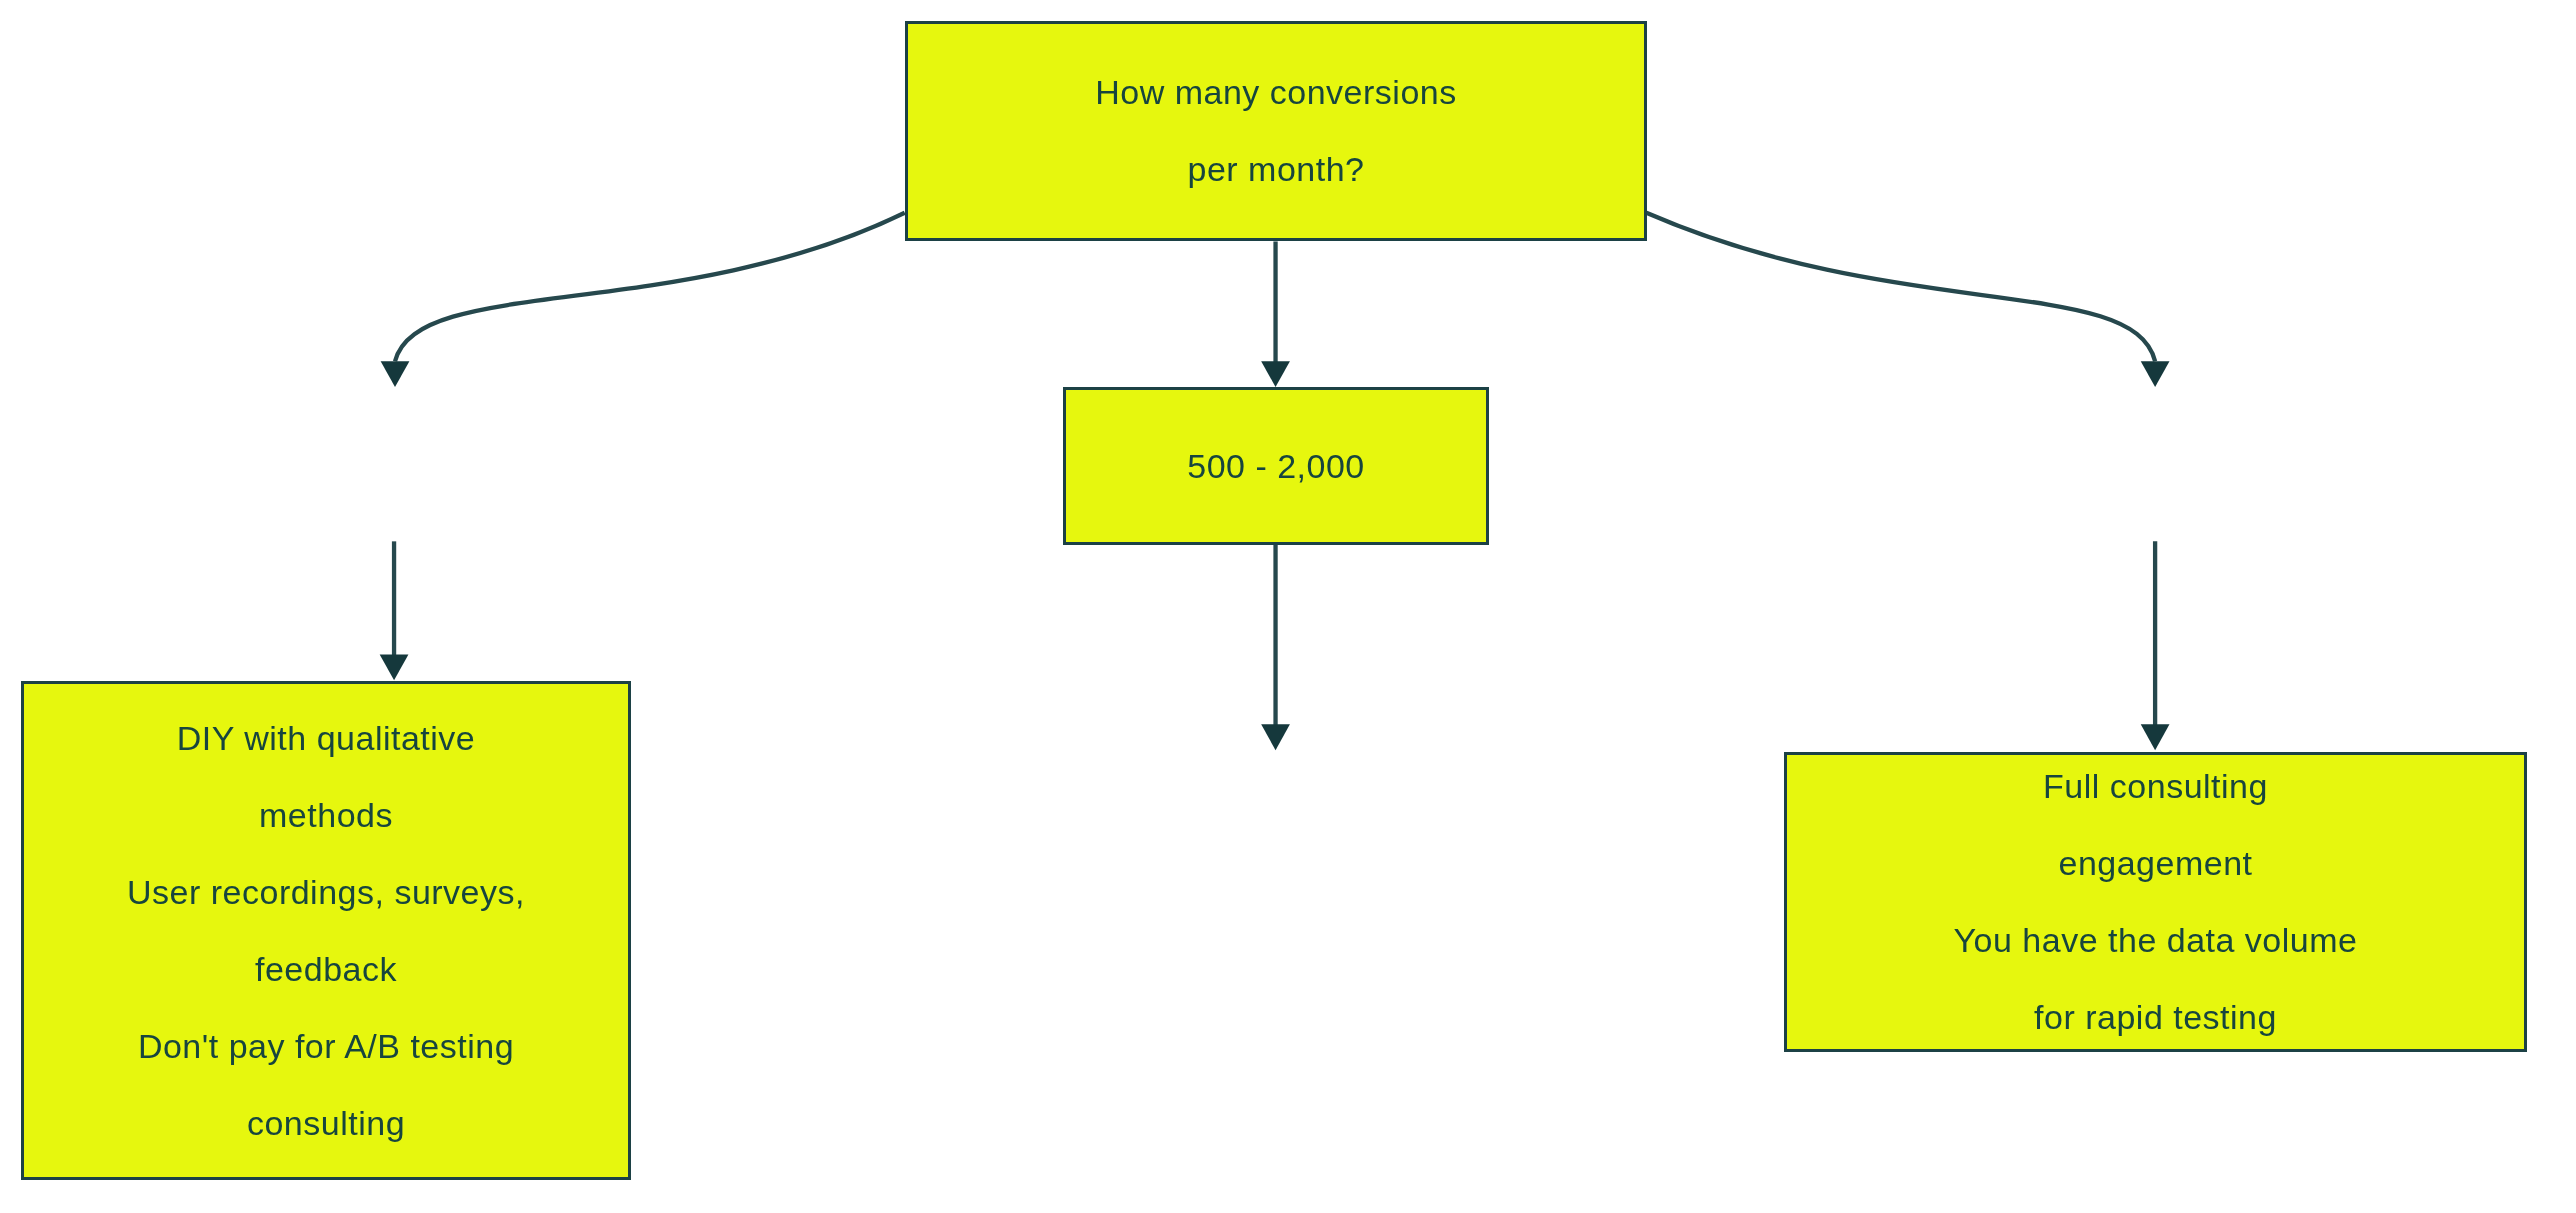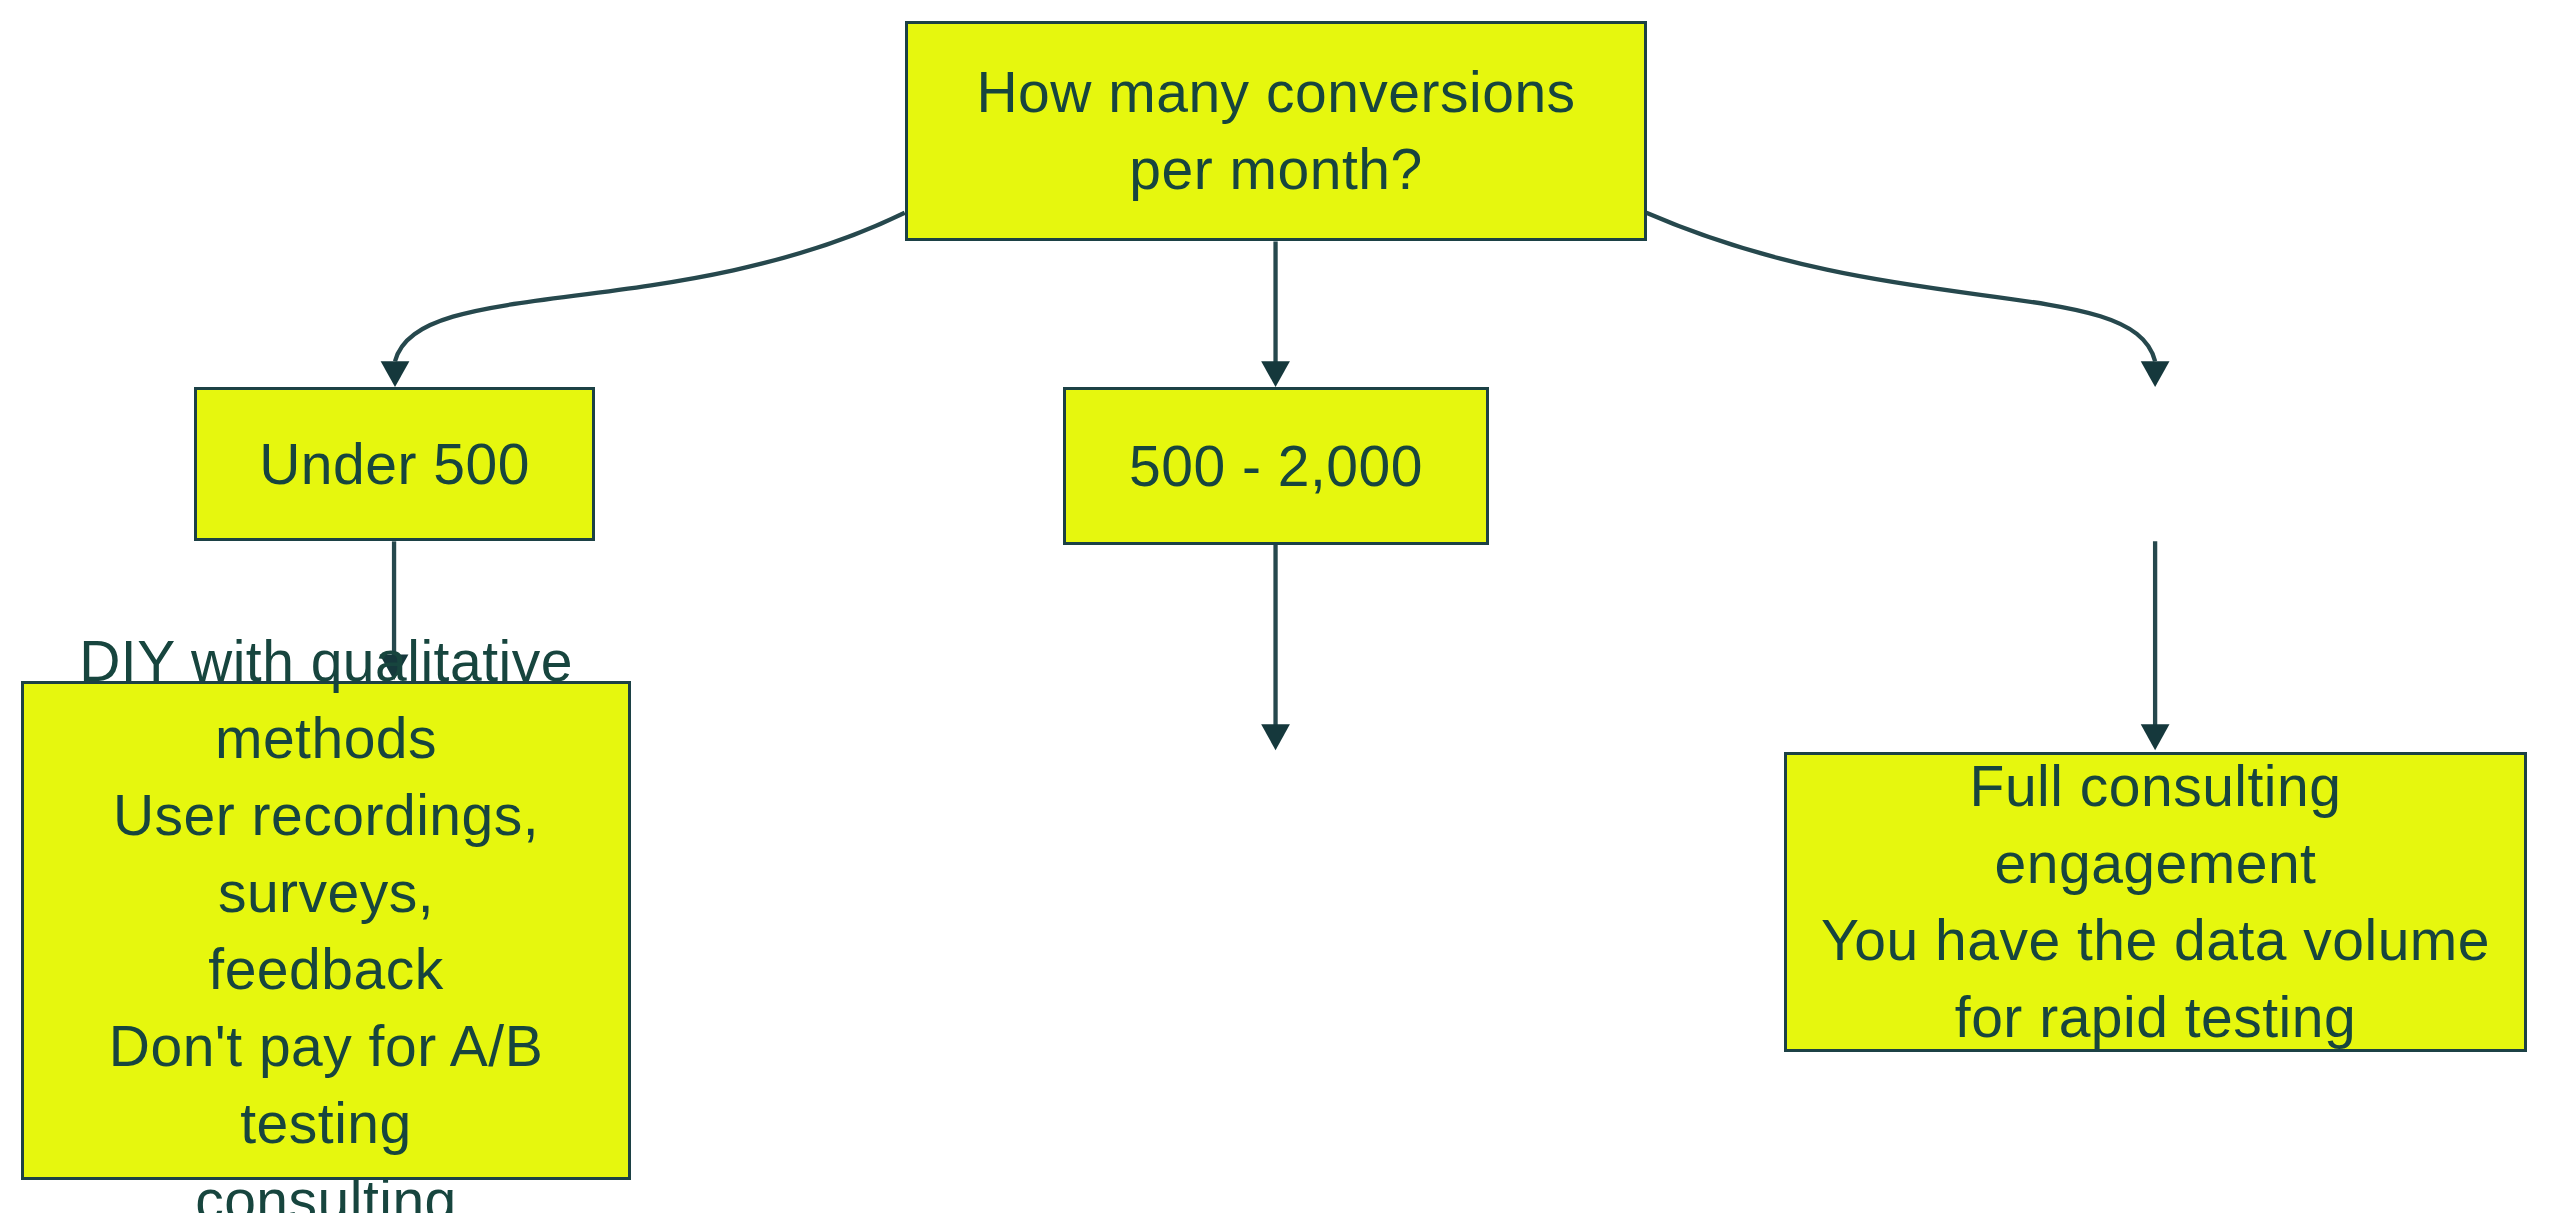--- a/index.html
+++ b/index.html
@@ -38,21 +38,21 @@
     background: var(--node-fill, #e6f70e);
     border: 3.8px solid var(--node-border, #1c4145);
     display: flex;
     align-items: center;
     justify-content: center;
     text-align: center;
   }
   .node-text {
     white-space: pre-line;
     color: var(--text-color, #17453e);
-    font-size: 57px;
+    font-size: 34px;
     line-height: 77px;
     letter-spacing: 0.5px;
   }
 </style>
 </head>
 <body>
 
 <div class="canvas">
 
   <svg class="edges-layer" viewBox="0 0 2688 1266" xmlns="http://www.w3.org/2000/svg">
@@ -74,23 +74,20 @@
 
     <path class="connector-path" d="M 2249 565 L 2249 757"></path>
     <polygon class="arrowhead" points="2234,756 2264,756 2249,783"></polygon>
   </svg>
 
   <div class="node" style="left:905px; top:21px; width:742px; height:220px;">
     <div class="node-text">How many conversions
 per month?</div>
   </div>
 
-  <div class="node" style="left:194px; top:387px; width:401px; height:154px;">
-    <div class="node-text">Under 500</div>
-  </div>
 
   <div class="node" style="left:1063px; top:387px; width:426px; height:158px;">
     <div class="node-text">500 - 2,000</div>
   </div>
 
 
   <div class="node" style="left:21px; top:681px; width:610px; height:499px;">
     <div class="node-text">DIY with qualitative
 methods
 User recordings, surveys,

